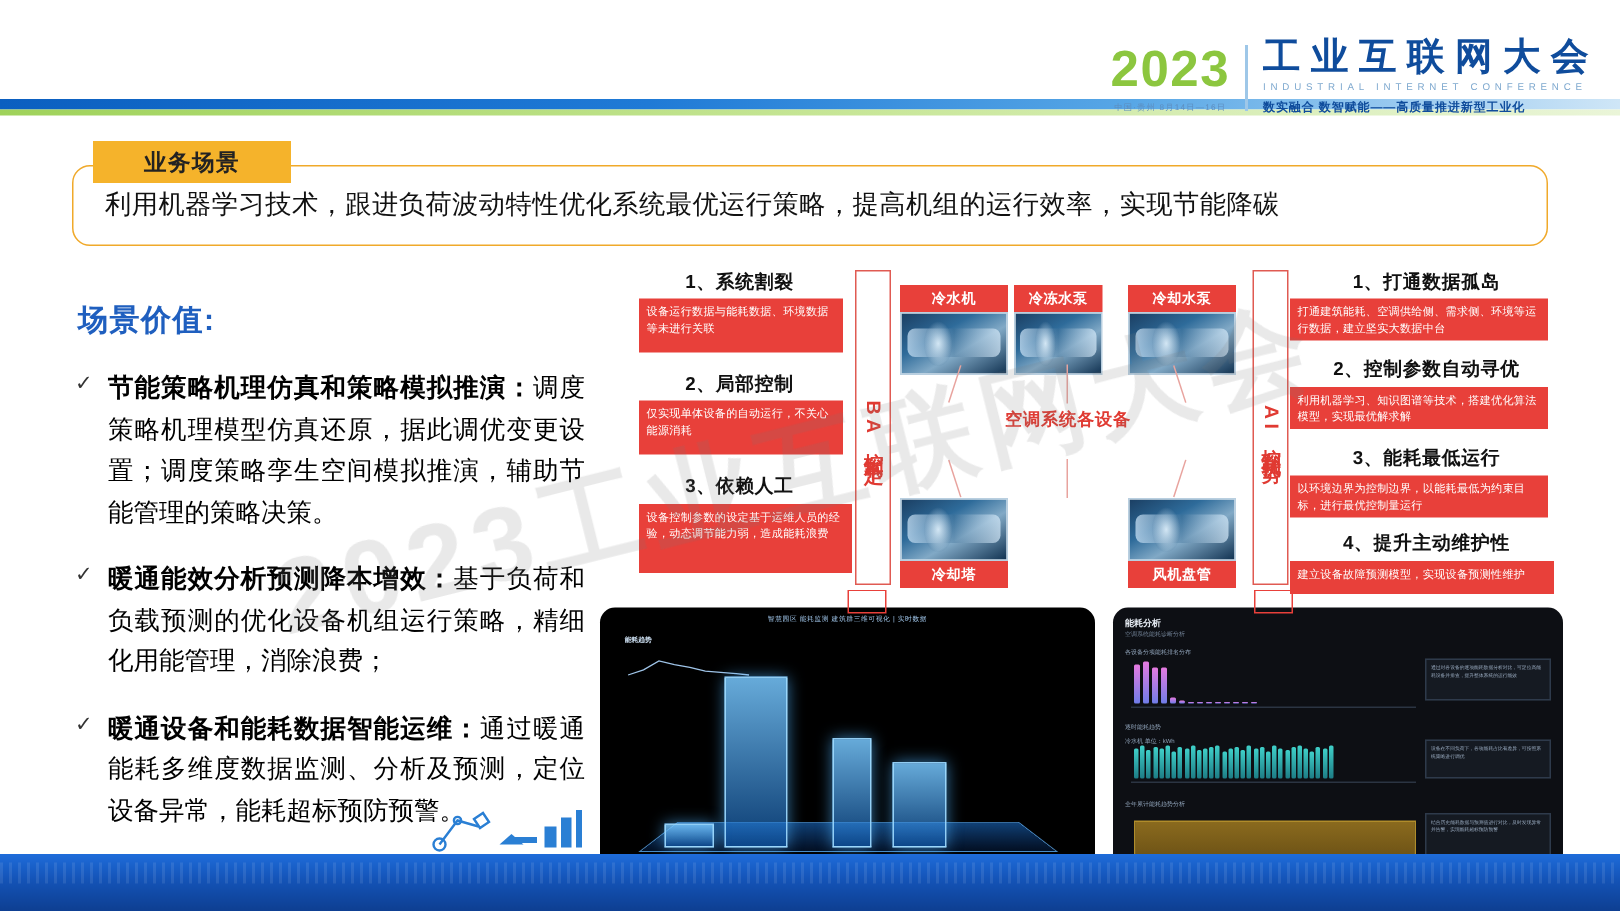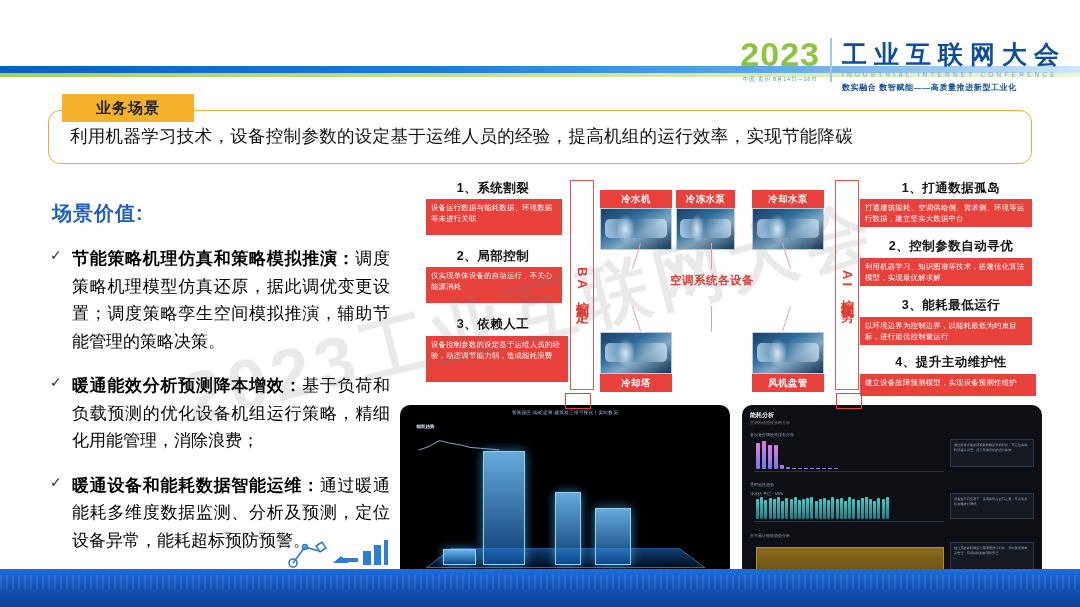--- a/index.html
+++ b/index.html
@@ -26,21 +26,21 @@
     background: linear-gradient(90deg, #9fd25a 0%, #c9e79a 55%, #eaf5d8 100%);
   }
   
   .logo { position: absolute; right: 14px; top: 26px; display: flex; align-items: center; }
   .logo-year {
     font-size: 34px; font-weight: 700; color: #8cc63f; letter-spacing: 1px;
     line-height: 1;
   }
   .logo-year-sub { font-size: 5.5px; color: #5d8dbe; letter-spacing: .8px; margin-top: 5px; text-align: center; }
   .logo-div { width: 2px; height: 44px; background: #9ec7e8; margin: 0 10px; }
-  .logo-cn { font-size: 25px; font-weight: 700; color: #0f4c9c; letter-spacing: 7px; line-height: 1; margin-top: 16px; }
+  .logo-cn { font-size: 25px; font-weight: 700; color: #0f4c9c; letter-spacing: 7px; line-height: 1; }
   .logo-en { font-size: 6.5px; color: #7fa9cf; letter-spacing: 3.2px; margin-top: 4px; }
   .logo-sl { font-size: 8px; color: #0f4c9c; letter-spacing: .6px; margin-top: 4px; font-weight: 700;}
 
   
   .biz-box {
     position: absolute; left: 48px; top: 110px; width: 984px; height: 54px;
     border: 1.6px solid #f0a92a; border-radius: 12px; background: #fff;
   }
   .biz-tag {
     position: absolute; left: 62px; top: 94px; width: 132px; height: 28px;
@@ -188,21 +188,21 @@
     <div class="logo-div"></div>
     <div>
       <div class="logo-cn">工业互联网大会</div>
       <div class="logo-en">INDUSTRIAL INTERNET CONFERENCE</div>
       <div class="logo-sl">数实融合  数智赋能——高质量推进新型工业化</div>
     </div>
   </div>
 
   <div class="biz-box"></div>
   <div class="biz-tag">业务场景</div>
-  <div class="biz-text">利用机器学习技术，设备控制参数的设定基于运维人员的经验，提高机组的运行效率，实现节能降碳</div>
+  <div class="biz-text">利用机器学习技术，跟进负荷波动特性优化系统最优运行策略，提高机组的运行效率，实现节能降碳</div>
 
   <div class="sv-title">场景价值:</div>
   <div class="bullets">
     <div class="bullet">
       <div class="bullet-tick">✓</div>
       <div class="bullet-body">
         <b>节能策略机理仿真和策略模拟推演：</b><span>调度策略机理模型仿真还原，据此调优变更设置；调度策略孪生空间模拟推演，辅助节能管理的策略决策。</span>
       </div>
     </div>
     <div class="bullet">

